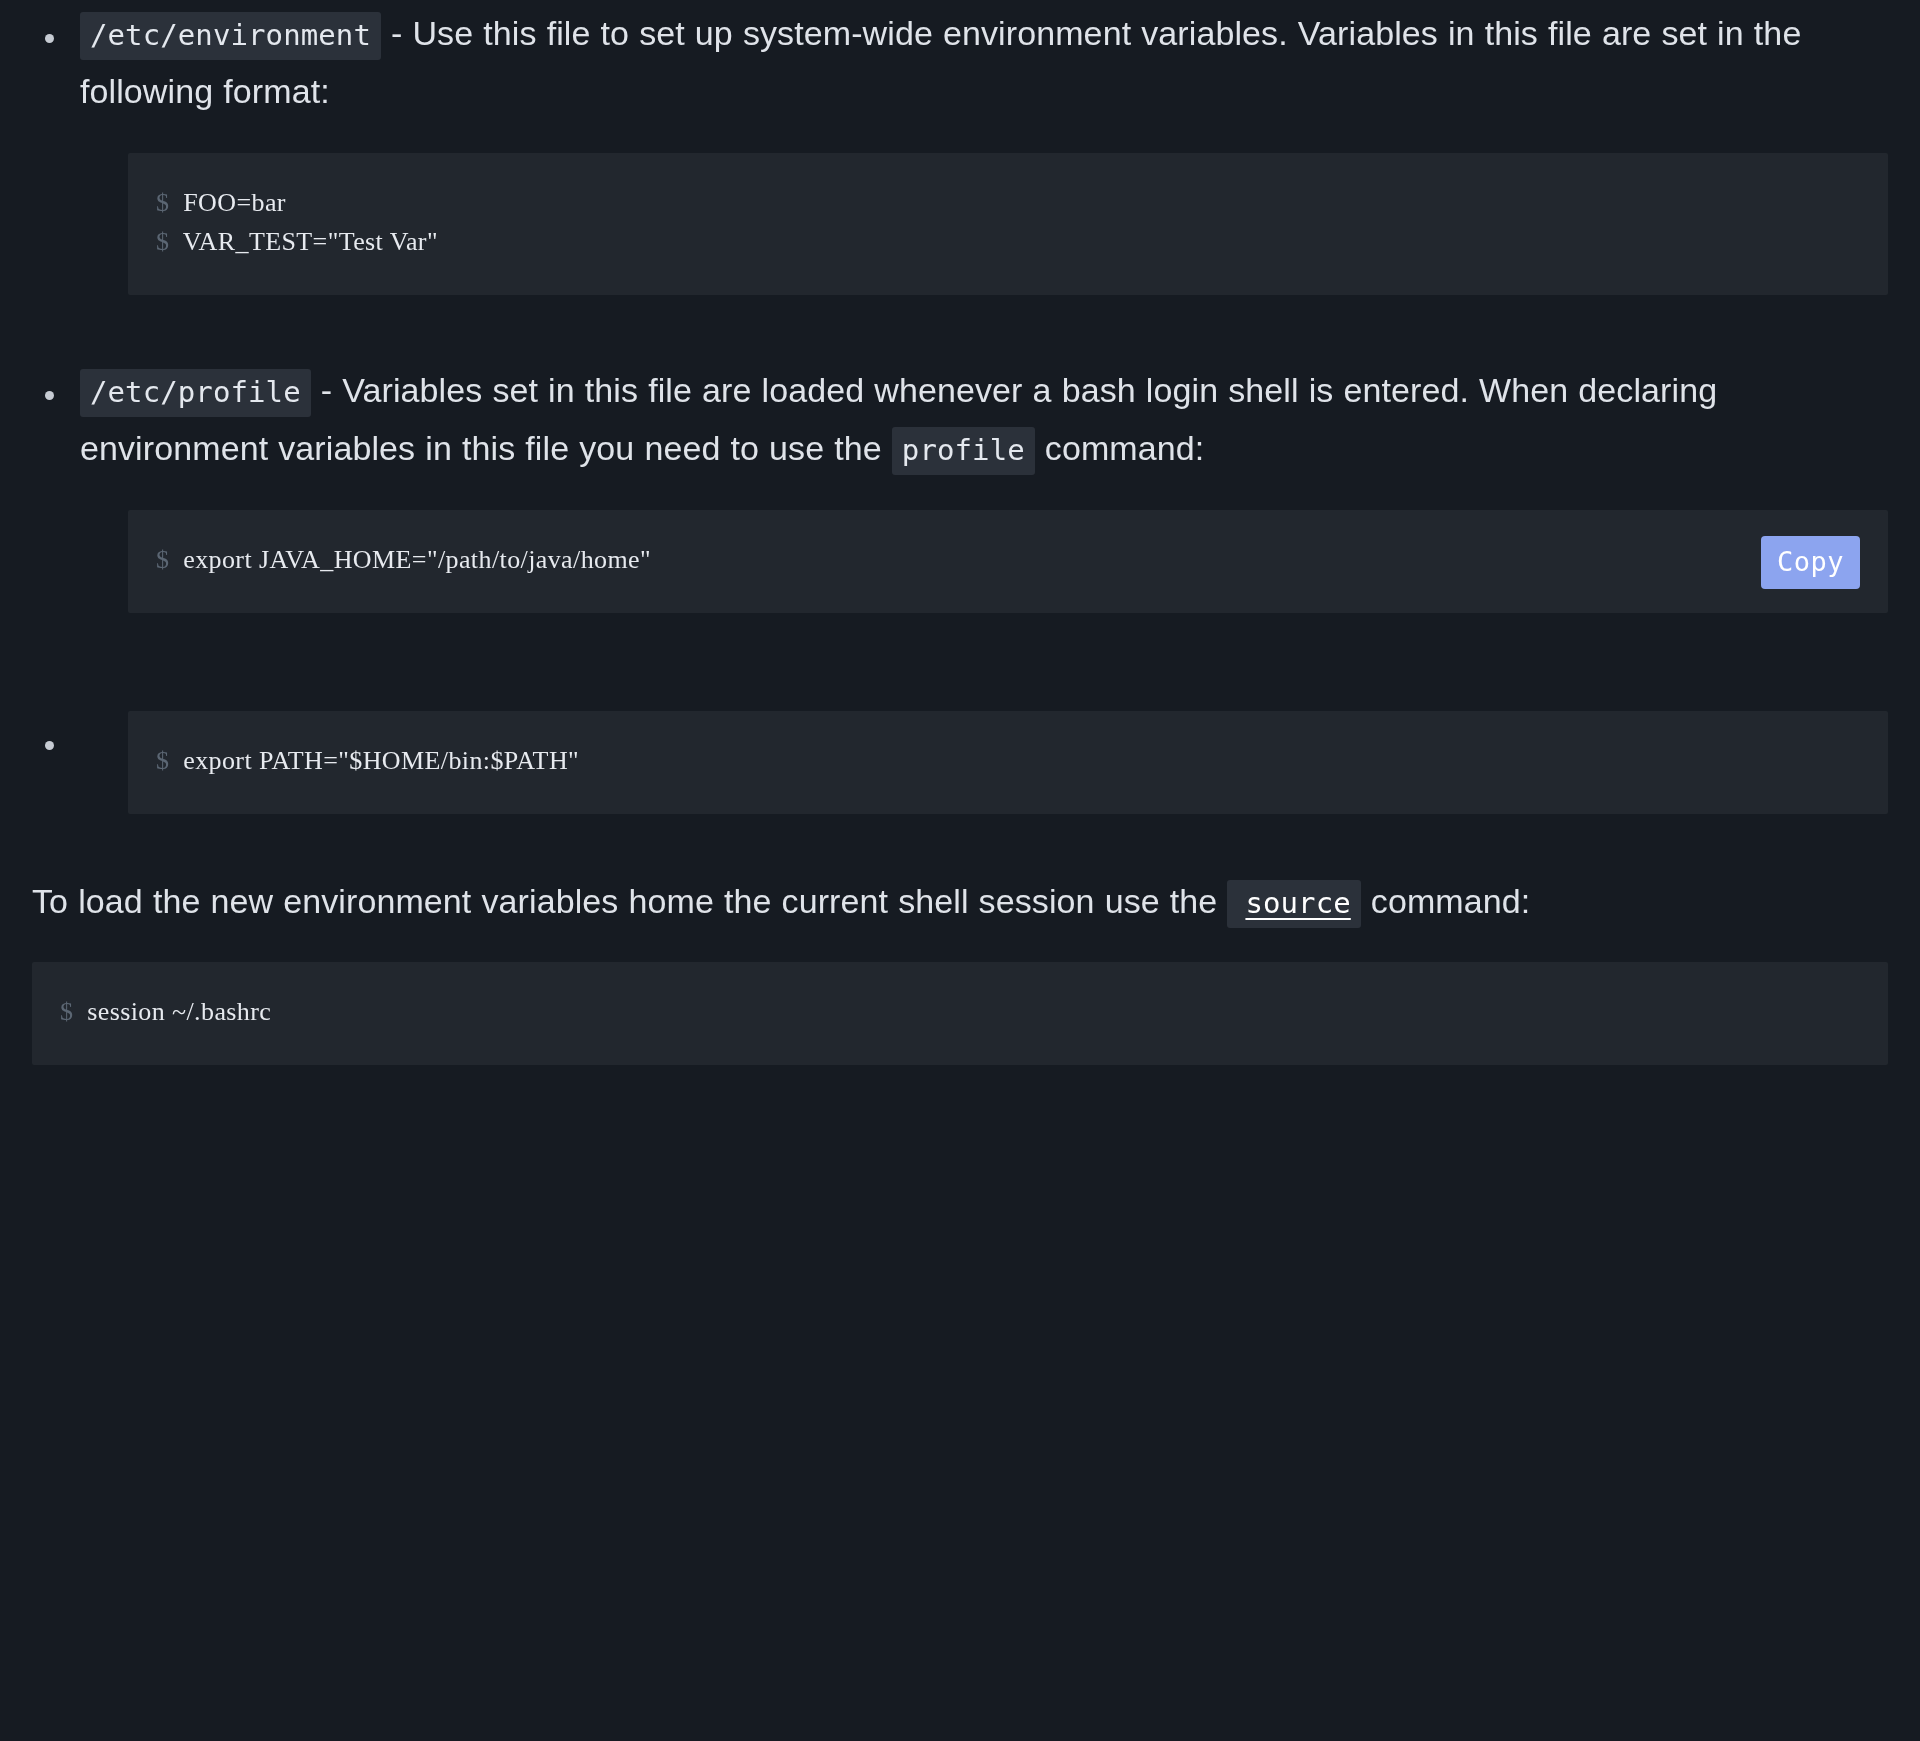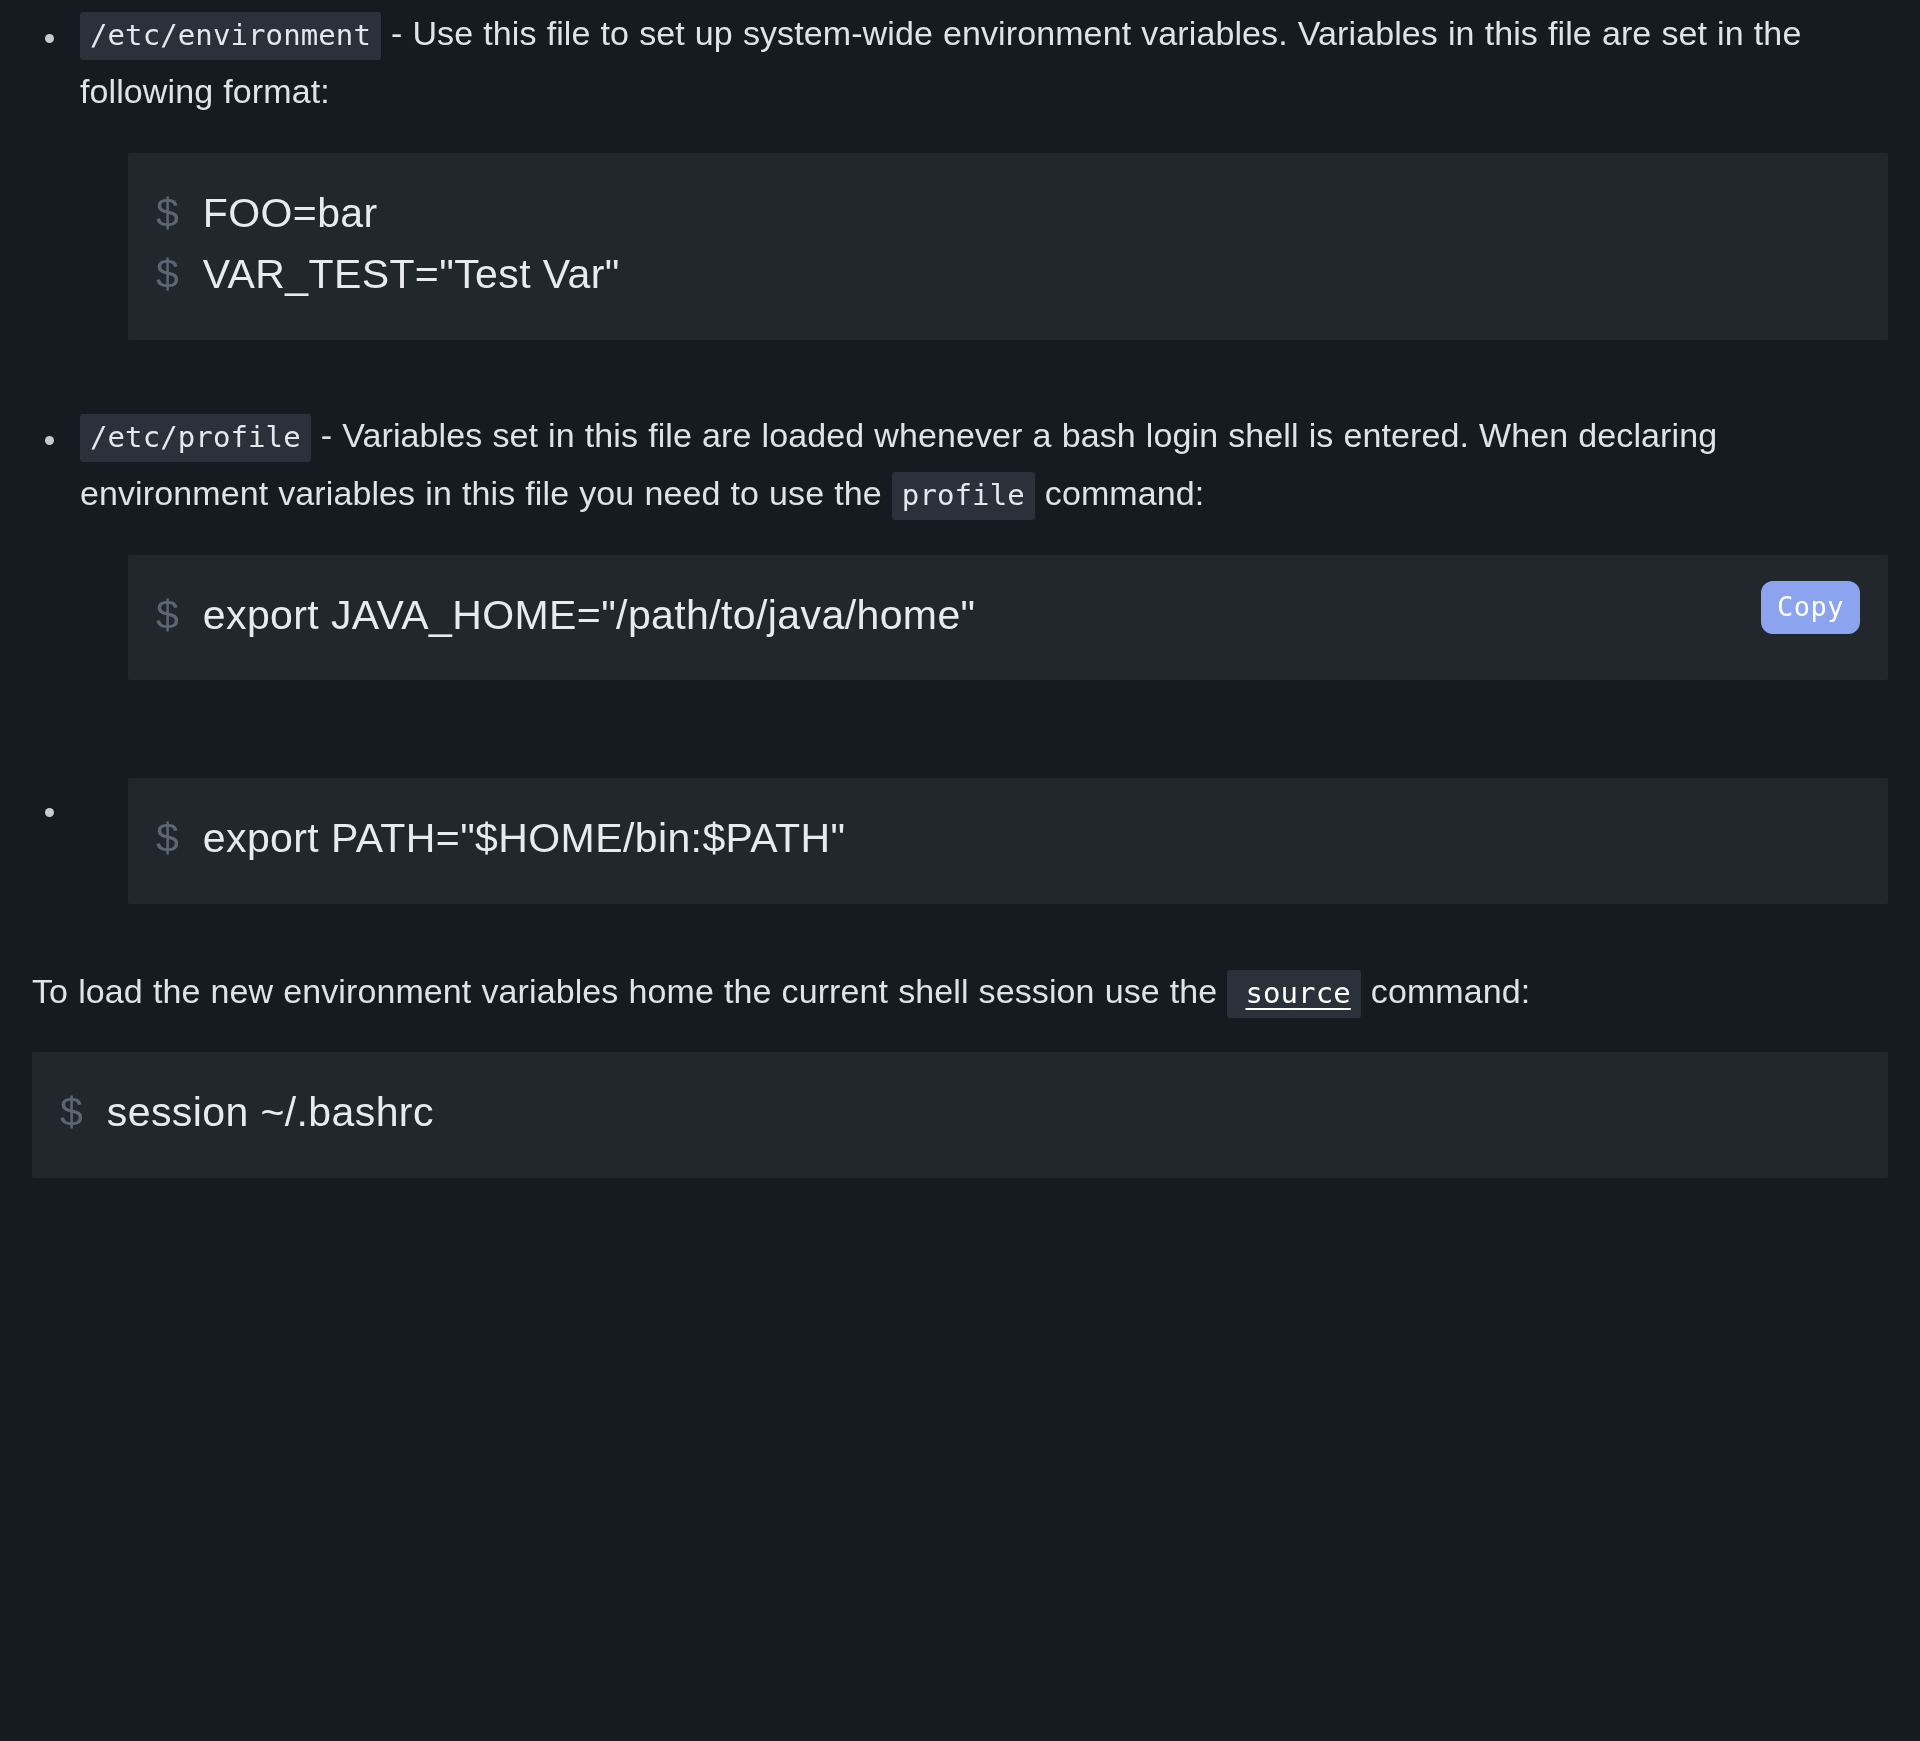--- a/index.html
+++ b/index.html
@@ -87,22 +87,22 @@
   }
   .codeblock.indented {
     margin-left: 48px;
     width: calc(100% - 48px);
   }
   .codeblock.full {
     margin-left: 0;
     width: 100%;
   }
   .code-line {
-    font-family: Liberation Sans, sans-serif;
-    font-size: 41px;
+    font-family: Liberation Serif, serif;
+    font-size: 26px;
     line-height: 1.50;
     color: #e7eaef;
     white-space: pre;
     letter-spacing: 0.4px;
   }
   .code-line .prompt {
     color: #5b6673;
     user-select: none;
   }
 
@@ -110,21 +110,21 @@
     position: absolute;
     top: 26px;
     right: 28px;
     background: #8ca4ef;
     color: #ffffff;
     font-family: "DejaVu Sans Mono", "Liberation Mono", monospace;
     font-size: 27px;
     line-height: 1;
     padding: 12px 16px 14px 16px;
     border: none;
-    border-radius: 12px;
+    border-radius: 4px;
     cursor: pointer;
     letter-spacing: 0.5px;
   }
   .gap-md { height: 58px; }
   .gap-lg { height: 66px; }
 </style>
 </head>
 <body>
 
 <div class="page">

